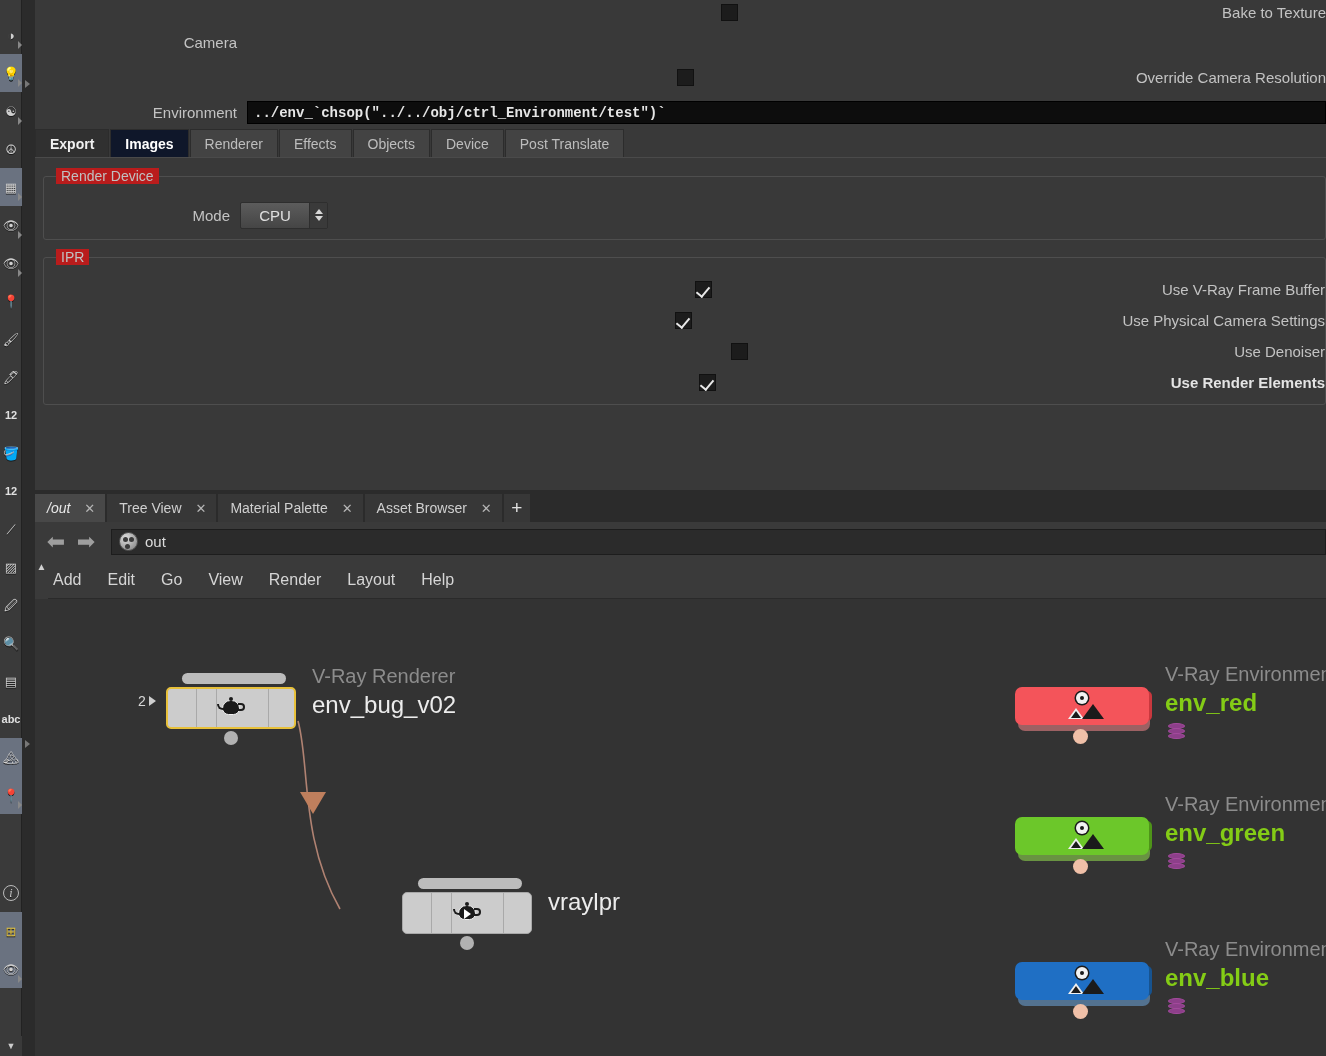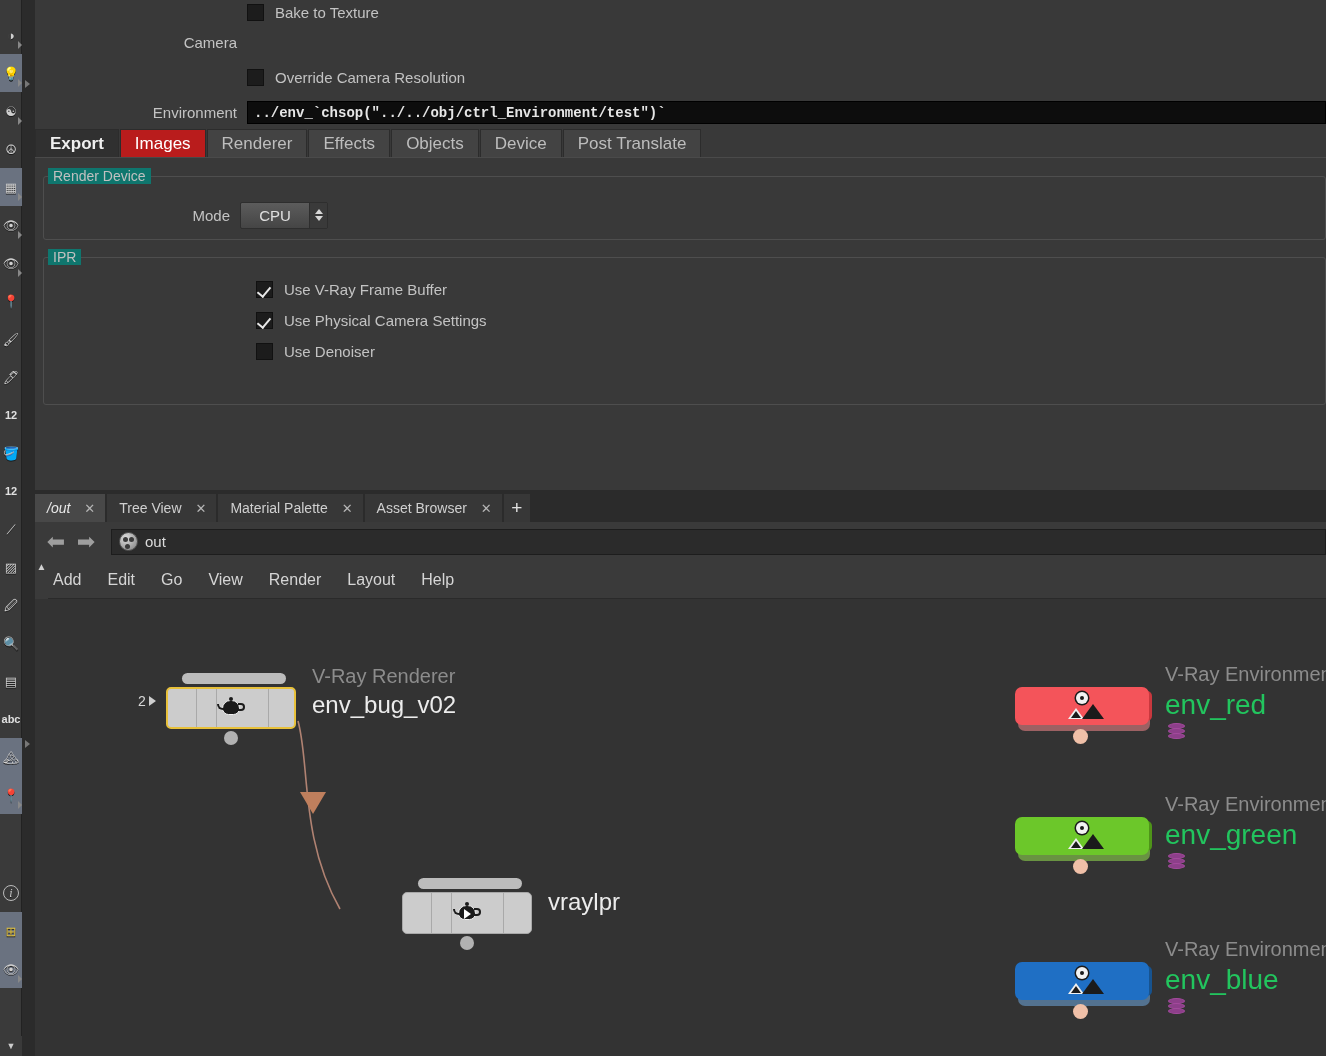--- a/index.html
+++ b/index.html
@@ -48,21 +48,21 @@
   #gutter .nib {
     position:absolute; left:3px; width:0;height:0;
     border-left:5px solid #777;border-top:4px solid transparent;border-bottom:4px solid transparent;
   }
 
   
   #param-pane {
     position: absolute; left: 35px; top: 0; width: 1291px; height: 490px;
     background: #393939;
   }
-  .prow { position: relative; height: 35px; display: flex; align-items: center; }
+  .prow { position: relative; height: 35px; display: flex; align-items: center; justify-content: space-between; }
   .plabel {
     width: 212px; text-align: right; padding-right: 10px;
     font-size: 15px; color: #c3c3c3;
   }
   .pfield {
     flex: 1; height: 23px; background: #0d0d0d;
     border: 1px solid #000;
     display:flex; align-items:center; padding: 0 6px;
     font-family: "Liberation Mono", monospace; font-size: 14px;
     color: #e6e6e6; font-weight: bold; letter-spacing: 0px;
@@ -84,34 +84,34 @@
 
   
   #param-tabs {
     position: absolute; left: 0; top: 128px; width: 1291px; height: 30px;
     background: #393939;
     border-bottom: 1px solid #4a4a4a;
     display:flex; align-items: flex-end;
   }
   .ptab {
     height: 28px; padding: 0 14px; display:flex; align-items:center;
-    font-size: 17px; color: #bdbdbd; background: #434343;
+    font-size: 14px; color: #bdbdbd; background: #434343;
     border: 1px solid #2c2c2c; border-bottom: none; margin-right: 1px;
   }
   .ptab.current { background: #303030; color: #f0f0f0; font-weight: bold; }
-  .ptab.activepage { background: #b91c1c; color: #ffffff; font-weight: normal; }
+  .ptab.activepage { background: #0f172a; color: #ffffff; font-weight: bold; }
 
   
   .gbox {
     position:absolute; left: 8px; width: 1283px;
     border: 1px solid #4e4e4e; border-radius: 3px;
   }
   .gtitle {
-    position: absolute; left: 4px; top: -9px;
-    background: #0f766e; padding: 0 5px; font-size: 14px; color: #c0c0c0;
+    position: absolute; left: 12px; top: -9px;
+    background: #b91c1c; padding: 0 5px; font-size: 14px; color: #c0c0c0;
   }
   .menu-field {
     width: 88px; height: 27px; display: flex; align-items: center;
     background: linear-gradient(to bottom,#5c5c5c,#454545);
     border: 1px solid #2e2e2e; border-radius: 2px;
   }
   .menu-field .mval {
     flex:1; text-align:center; font-size: 15px; color: #e0e0e0;
   }
   .menu-field .marrows {
@@ -265,21 +265,21 @@
     border-left:8px solid transparent;border-right:8px solid transparent;border-bottom:11px solid #f0f0f0;
   }
   .env-icon .mtn-sm::after {
     content:""; position:absolute; left:-5px;top:3px; width:0;height:0;
     border-left:5px solid transparent;border-right:5px solid transparent;border-bottom:7px solid #1b1b1b;
   }
   .env-type {
     position:absolute; left: 150px; top: -24px; font-size: 20px; color: #8c8c8c; white-space:nowrap;
   }
   .env-name {
-    position:absolute; left: 150px; top: 2px; font-size: 28px; color: #22c55e; white-space:nowrap;
+    position:absolute; left: 150px; top: 2px; font-size: 24px; color: #84cc16; white-space:nowrap;font-weight:bold;
   }
   .db-badge {
     position:absolute; left: 152px; top: 36px; width: 20px; height: 20px;
   }
   .db-badge .d1, .db-badge .d2, .db-badge .d3 {
     position:absolute; left:1px; width:17px; height:6px;
     border: 1.6px solid #a44a9e; border-radius: 50%; background:#8d3f8a;
   }
   .db-badge .d1 { top: 0px; }
   .db-badge .d2 { top: 5px; }
@@ -456,20 +456,25 @@
         </div>
         <div class="prow cbrow" style="height:31px">
           <div class="pad" style="width:212px"></div>
           <div class="checkbox on"></div>
           <div class="cblabel">Use Physical Camera Settings</div>
         </div>
         <div class="prow cbrow" style="height:31px">
           <div class="pad" style="width:212px"></div>
           <div class="checkbox"></div>
           <div class="cblabel">Use Denoiser</div>
+        </div>
+        <div class="prow cbrow" style="height:31px">
+          <div class="pad" style="width:212px"></div>
+          <div class="checkbox on"></div>
+          <div class="cblabel bold">Use Render Elements</div>
         </div>
       </div>
     </div>
 
   </div>
 
   <div id="net-pane">
 
     <div id="net-tabbar">
       <div class="ntab active">

